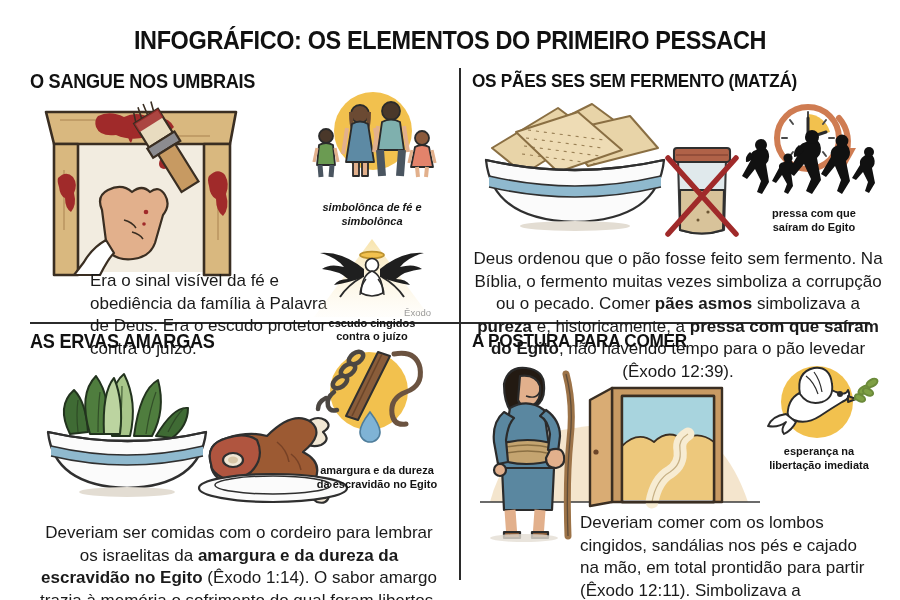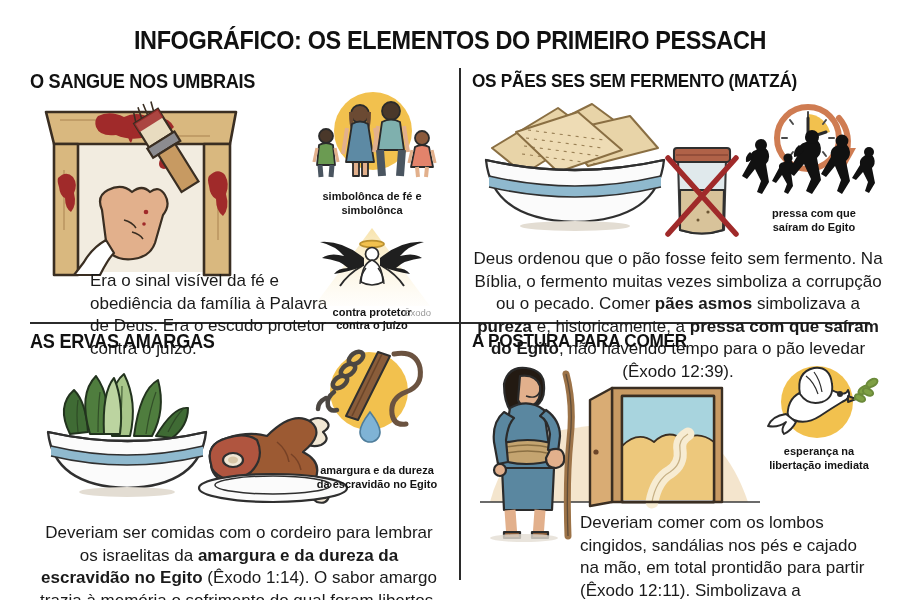--- a/index.html
+++ b/index.html
@@ -178,21 +178,21 @@
             <path d="M19 60 l-3 14 M37 60 l3 14" stroke="#e2b08c" stroke-width="3.2" fill="none"></path>
             <path d="M22 77 l1 12 M34 77 l-1 12" stroke="#4a5560" stroke-width="5" fill="none"></path>
 
             <circle cx="124" cy="50" r="7" fill="#8b5a3c"></circle>
             <path d="M117 59 q7 -4 14 0 l4 20 l-22 0 Z" fill="#e3836b"></path>
             <path d="M114 62 l-3 13 M134 62 l3 13" stroke="#e2b08c" stroke-width="3.2" fill="none"></path>
             <path d="M119 79 l1 10 M129 79 l-1 10" stroke="#e2b08c" stroke-width="4" fill="none"></path>
           </g>
         </svg>
       </div>
-      <div class="caption" style="margin-top:0;">
+      <div class="caption" style="margin-top:11px;font-style:italic;">
         <div>simbolônca de fé e</div>
         <div>simbolônca</div>
       </div>
 
       <div style="position:relative; height:86px; margin-top:4px;">
         <svg width="148" height="86" viewBox="0 0 148 86">
           <defs>
             <linearGradient id="beam" x1="0" y1="0" x2="0" y2="1">
               <stop offset="0%" stop-color="#f7e2a8" stop-opacity="0.95"></stop>
               <stop offset="100%" stop-color="#fdf6e4" stop-opacity="0.15"></stop>
@@ -204,21 +204,21 @@
             <circle cx="74" cy="32" r="6.5" fill="#ffffff"></circle>
             <path d="M74 38 q-10 4 -11 22 q11 6 22 0 q-1 -18 -11 -22 Z" fill="#ffffff"></path>
             <path d="M64 44 q-14 8 -22 20 M84 44 q14 8 22 20" stroke-width="2"></path>
             <path d="M66 36 q-22 -18 -44 -16 q16 4 24 14 q-14 -4 -22 2 q18 2 26 10 q-10 0 -14 6 q14 -2 30 -8 Z" fill="#1f1f1f" stroke="none"></path>
             <path d="M82 36 q22 -18 44 -16 q-16 4 -24 14 q14 -4 22 2 q-18 2 -26 10 q10 0 14 6 q-14 -2 -30 -8 Z" fill="#1f1f1f" stroke="none"></path>
             <path d="M68 46 q-6 8 -6 16 M80 46 q6 8 6 16" stroke-width="1.3"></path>
           </g>
         </svg>
       </div>
       <div class="caption" style="margin-top:-2px;">
-        <div>contra protetor</div>
+        <div>escudo cingidos</div>
         <div>contra o juízo</div>
       </div>
     </div>
 
     <div class="exodo-mark">Êxodo</div>
   </div>
 
   <div class="quad" id="quad-matzah">
     <div class="sec-title">OS PÃES SES SEM FERMENTO (MATZÁ)</div>
 

